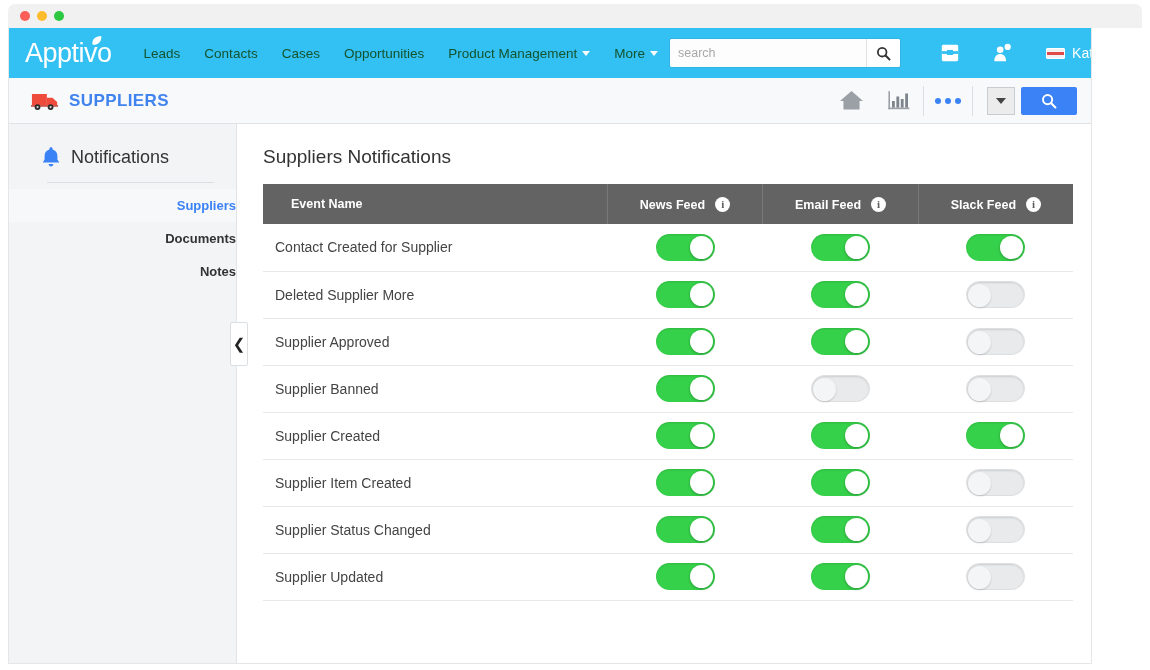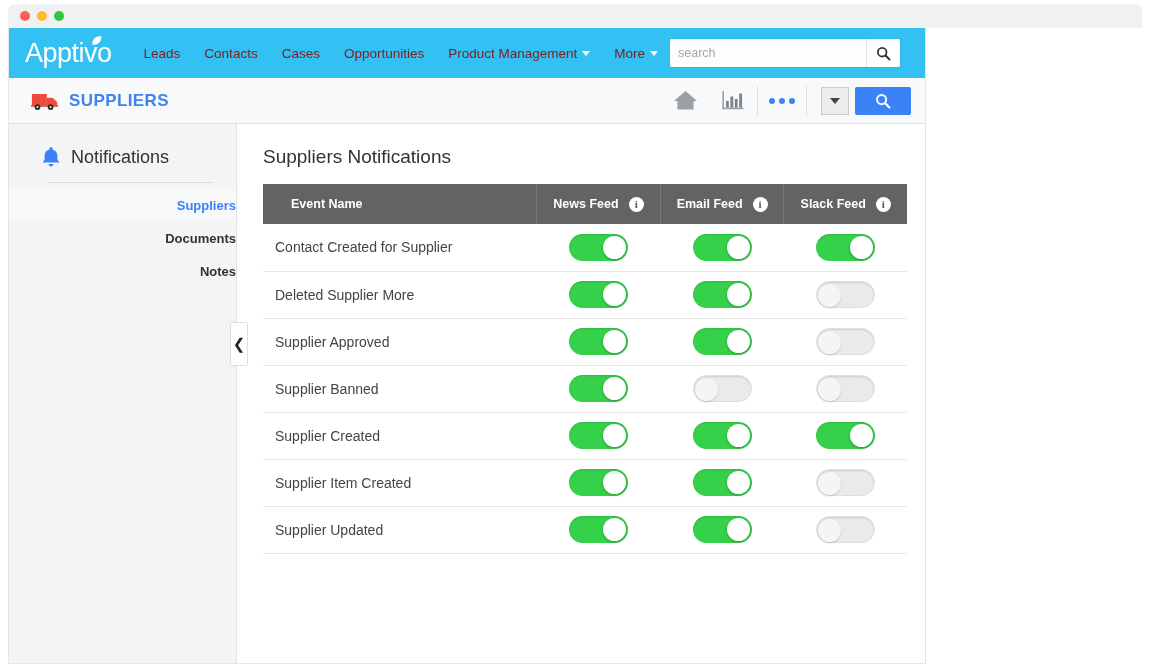--- a/index.html
+++ b/index.html
@@ -35,21 +35,21 @@
     gap: 7px;
   }
   .dot { width: 10px; height: 10px; border-radius: 50%; display: block; }
   .dot.red    { background: #fc5f57; }
   .dot.yellow { background: #fdbc2e; }
   .dot.green  { background: #2bc840; }
 
   .viewport {
     position: absolute;
     left: 8px; top: 28px;
-    width: 918px;
+    width: 1084px;
     height: 636px;
     background: #ffffff;
     overflow: hidden;
     border: 1px solid #e6e6e6;
     border-top: none;
   }
 
   
   .topnav {
     position: relative;
@@ -73,21 +73,21 @@
   .logo .leaf {
     position: absolute;
     right: 29px;
     top: -5px;
     width: 14px;
     height: 14px;
   }
 
   .navlinks { display: flex; align-items: center; gap: 0; }
   .navlink {
-    color: #7f1d1d;
+    color: #14532d;
     font-size: 13.5px;
     padding: 6px 12px;
     white-space: nowrap;
     cursor: pointer;
     display: flex;
     align-items: center;
     gap: 5px;
   }
   .caret {
     width: 0; height: 0;
@@ -312,21 +312,21 @@
     height: 40px;
     text-align: center;
     border-right: 1px solid #797979;
     white-space: nowrap;
   }
   table.ntable thead th:last-child { border-right: none; }
   table.ntable thead th.evcol {
     text-align: left;
     padding-left: 28px;
   }
-  .thlabel { display: inline-flex; align-items: center; gap: 10px; justify-content: center; }
+  .thlabel { display: inline-flex; align-items: flex-end; gap: 10px; justify-content: center; }
   .infoicon {
     width: 15px; height: 15px;
     border-radius: 50%;
     background: #ffffff;
     color: #5a5a5a;
     font-size: 11px;
     font-weight: bold;
     font-family: "Liberation Serif", serif;
     display: inline-flex;
     align-items: center;
@@ -613,20 +613,26 @@
                 <td><span class="toggle on"><span class="knob"></span></span></td>
                 <td><span class="toggle on"><span class="knob"></span></span></td>
               </tr>
               <tr>
                 <td class="evname">Supplier Item Created</td>
                 <td><span class="toggle on"><span class="knob"></span></span></td>
                 <td><span class="toggle on"><span class="knob"></span></span></td>
                 <td><span class="toggle off"><span class="knob"></span></span></td>
               </tr>
               <tr>
+                <td class="evname">Supplier Status Changed</td>
+                <td><span class="toggle on"><span class="knob"></span></span></td>
+                <td><span class="toggle on"><span class="knob"></span></span></td>
+                <td><span class="toggle off"><span class="knob"></span></span></td>
+              </tr>
+              <tr>
                 <td class="evname">Supplier Updated</td>
                 <td><span class="toggle on"><span class="knob"></span></span></td>
                 <td><span class="toggle on"><span class="knob"></span></span></td>
                 <td><span class="toggle off"><span class="knob"></span></span></td>
               </tr>
             </tbody>
         </table>
 
       </div>
     </div>

